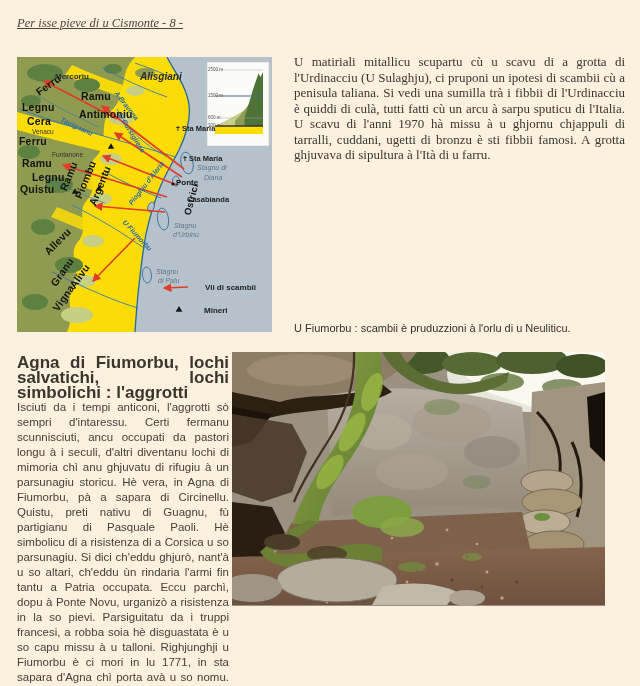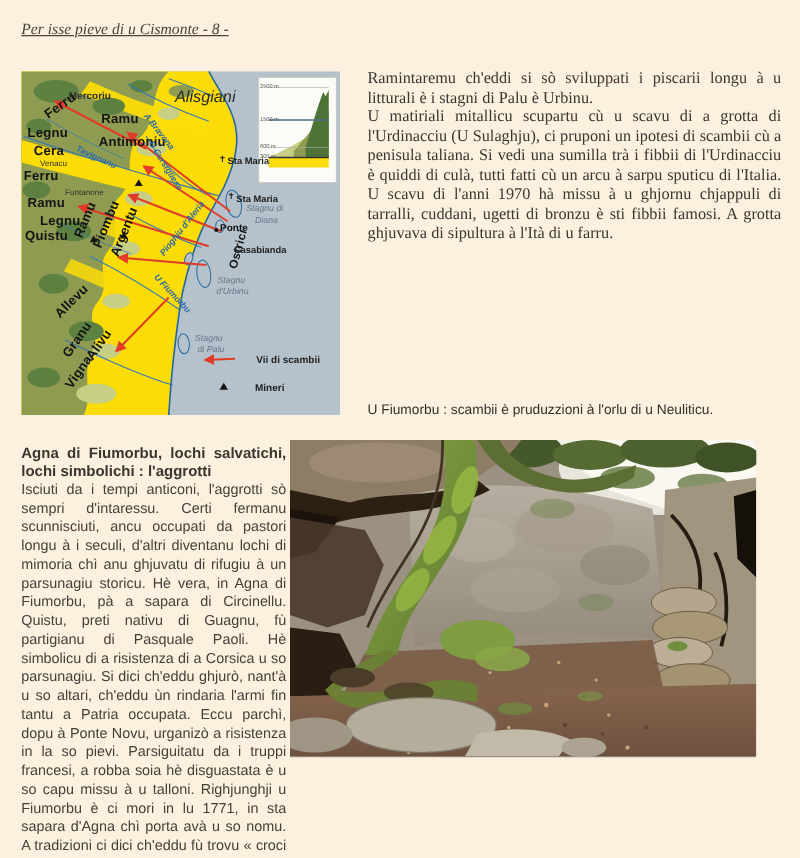--- a/index.html
+++ b/index.html
@@ -16,40 +16,40 @@
   #map svg{position:absolute;left:0;top:0;}
   #map-labels{position:absolute;left:0;top:0;width:255px;height:275px;pointer-events:none;}
   .ml{position:absolute;white-space:nowrap;line-height:1;transform-origin:0 50%;
       font-family:"Liberation Sans",sans-serif;}
   .p {font-size:10.5px;font-weight:700;color:#141414;letter-spacing:.2px;}
   .p2{font-size:9.5px;font-weight:700;color:#141414;letter-spacing:.3px;}
   .pm{font-size:8px;font-weight:700;color:#2f2f2f;}
   .t {font-size:7.5px;font-weight:600;color:#1d1d1d;}
   .tb{font-size:8px;font-weight:700;color:#111;}
   .ts{font-size:6.5px;font-weight:400;color:#333;}
-  .it{font-size:13px;font-weight:400;font-style:italic;color:#2a2a2a;text-align:right;}
+  .it{font-size:10px;font-weight:700;font-style:italic;color:#2a2a2a;text-align:right;}
   .r {font-size:7px;font-style:italic;font-weight:600;color:#2a6aa6;}
   .g {font-size:7px;font-style:italic;color:#64768a;}
   .s {font-size:8px;font-weight:700;color:#222;}
   .x {font-size:7px;color:#111;}
   #legend-alt{position:absolute;left:190px;top:5px;width:62px;height:84px;pointer-events:none;}
   .alt{position:absolute;left:1px;transform:translateY(-50%);font-size:4.5px;color:#555;line-height:1;}
 
   
   #article{left:294px;top:54px;width:331px;font-family:"Liberation Serif",serif;
            font-size:13px;line-height:15.5px;color:#3a3631;text-align:justify;}
   #article p{margin:0;}
 
   
   #caption{left:294px;top:322px;width:331px;font-size:11px;color:#33302c;}
 
   
   #leftcol{left:17px;top:355px;width:212px;font-size:11.5px;line-height:15px;
            color:#45403a;text-align:justify;}
-  #leftcol h3{margin:0;font-size:12px;line-height:15px;color:#3a352f;}
+  #leftcol h3{margin:0;font-size:17px;line-height:15px;color:#3a352f;}
   #leftcol .body{margin:0;}
 
   
   #photo{left:232px;top:352px;width:373px;height:254px;}
 </style>
 </head>
 <body>
 
 <div class="abs" id="hdr">Per isse pieve di u Cismonte - 8 -</div>
 
@@ -190,21 +190,20 @@
     </div>
   <div id="legend-alt">
       <span class="alt" style="top: 8px;">2500 m</span>
       <span class="alt" style="top: 34px;">1500 m</span>
       <span class="alt" style="top: 56px;">600 m</span>
       <span class="alt" style="top: 64px;">300 m</span>
     </div>
 </div>
 
 <div class="abs" id="article">
-    <p>Ramintaremu ch'eddi si sò sviluppati i piscarii longu à u litturali è i stagni di Palu è Urbinu.</p>
     <p>U matiriali mitallicu scupartu cù u scavu di a grotta di l'Urdinacciu (U Sulaghju), ci pruponi un ipotesi di scambii cù a penisula taliana. Si vedi una sumilla trà i fibbii di l'Urdinacciu è quiddi di culà, tutti fatti cù un arcu à sarpu sputicu di l'Italia. U scavu di l'anni 1970 hà missu à u ghjornu chjappuli di tarralli, cuddani, ugetti di bronzu è sti fibbii famosi. A grotta ghjuvava di sipultura à l'Ità di u farru.</p>
   </div>
 
 <div class="abs" id="caption">U Fiumorbu : scambii è pruduzzioni à l'orlu di u Neuliticu.</div>
 
 <div class="abs" id="leftcol">
   <h3>Agna di Fiumorbu, lochi salvatichi, lochi simbolichi : l'aggrotti</h3>
   <p class="body">Isciuti da i tempi anticoni, l'aggrotti sò sempri d'intaressu. Certi fermanu scunnisciuti, ancu occupati da pastori longu à i seculi, d'altri diventanu lochi di mimoria chì anu ghjuvatu di rifugiu à un parsunagiu storicu. Hè vera, in Agna di Fiumorbu, pà a sapara di Circinellu. Quistu, preti nativu di Guagnu, fù partigianu di Pasquale Paoli. Hè simbolicu di a risistenza di a Corsica u so parsunagiu. Si dici ch'eddu ghjurò, nant'à u so altari, ch'eddu ùn rindaria l'armi fin tantu a Patria occupata. Eccu parchì, dopu à Ponte Novu, urganizò a risistenza in la so pievi. Parsiguitatu da i truppi francesi, a robba soia hè disguastata è u so capu missu à u talloni. Righjunghji u Fiumorbu è ci mori in lu 1771, in sta sapara d'Agna chì porta avà u so nomu. A tradizioni ci dici ch'eddu fù trovu « croci in pettu è ceppu in manu ».</p>
 </div>
 

